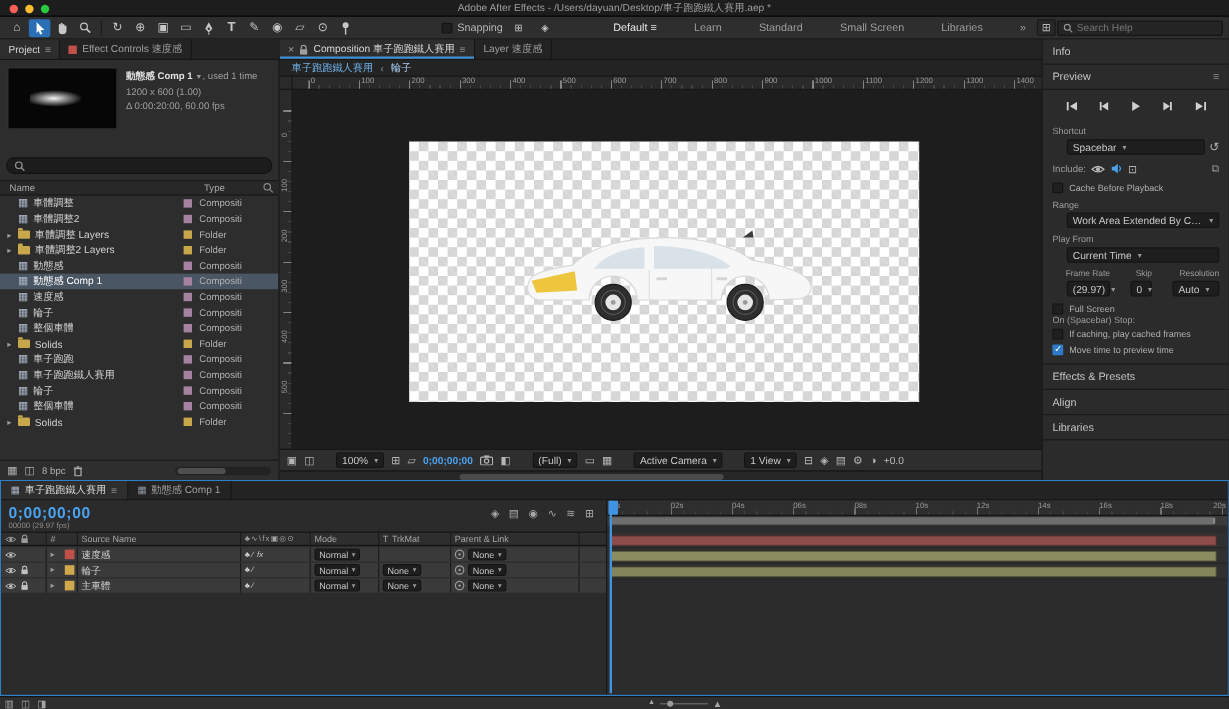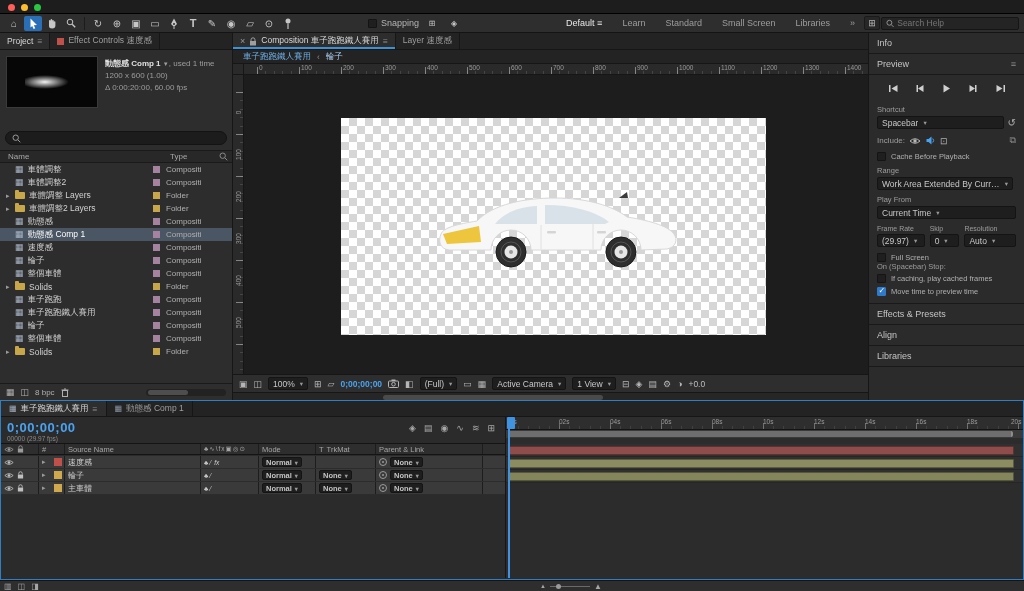--- a/index.html
+++ b/index.html
@@ -12,21 +12,21 @@
   .traffic { position:absolute; left:8px; top:3.5px; display:flex; gap:6px; }
   .dot { width:7px; height:7px; border-radius:50%; }
   .dot.r{background:#ff5f57}.dot.y{background:#febc2e}.dot.g{background:#28c840}
 
   
   #toolbar { position:absolute; top:14px; left:0; right:0; height:19px; background:#2e2e2e; border-bottom:1px solid #141414; display:flex; align-items:center; padding:0 5px; gap:1px; }
   .tool { width:18px; height:15px; display:flex; align-items:center; justify-content:center; color:#c6c6c6; font-size:10px; border-radius:2px; flex:none; }
   .tool.active { background:#2a6fb5; color:#fff; }
   .tsep { width:1px; height:13px; background:#1c1c1c; margin:0 3px; flex:none; }
   .snapgrp { display:flex; align-items:center; gap:4px; margin-left:70px; }
-  .wsgrp { display:flex; align-items:center; gap:20px; margin-left:auto; color:#9d9d9d; }
+  .wsgrp { display:flex; align-items:center; gap:31px; margin-left:auto; color:#9d9d9d; }
   .ws { white-space:nowrap; }
   .ws.active { color:#e8e8e8; }
   .searchbox { width:138px; height:13px; background:#242424; border:1px solid #151515; border-radius:2px; display:flex; align-items:center; padding:0 4px; gap:3px; margin-left:0; }
   .searchbox input { background:transparent; border:none; outline:none; color:#bdbdbd; font-size:8.5px; width:100%; font-family:inherit; }
   .boxicon { width:16px; height:14px; border:1px solid #1a1a1a; background:#272727; display:flex; align-items:center; justify-content:center; color:#b5b5b5; font-size:9px; border-radius:2px; margin-left:8px; }
 
   
   #main { position:absolute; top:33px; left:0; width:1024px; height:367px; display:flex; }
 
   
@@ -85,61 +85,61 @@
   .rcorner { position:absolute; top:31px; left:0; width:11px; height:11px; background:#2a2a2a; border-right:1px solid #161616; border-bottom:1px solid #161616; }
   .viewport { position:absolute; top:42px; left:11px; right:0; bottom:26px; background:#1d1d1d; overflow:hidden; }
   .checker { position:absolute; left:97px; top:43px; width:425px; height:217px;
     background-image:
       linear-gradient(45deg, #d6d6d6 25%, transparent 25%, transparent 75%, #d6d6d6 75%),
       linear-gradient(45deg, #d6d6d6 25%, #ffffff 25%, #ffffff 75%, #d6d6d6 75%);
     background-size:16px 16px; background-position:0 0, 8px 8px; }
   .car { position:absolute; left:92px; top:66px; }
   .ctoolbar { position:absolute; left:0; right:0; bottom:8px; height:18px; background:#2e2e2e; border-top:1px solid #161616; display:flex; align-items:center; gap:6px; padding:0 6px; color:#bdbdbd; font-size:8.5px; white-space:nowrap; overflow:hidden; }
   .cicon { color:#b5b5b5; font-size:9px; flex:none; }
-  .dd { background:#1e1e1e; border:1px solid #141414; border-radius:2px; height:13px; display:inline-flex; align-items:center; padding:0 4px; color:#c8c8c8; font-size:8.5px; white-space:nowrap; }
+  .dd { background:#1e1e1e; border:1px solid #141414; border-radius:2px; height:13px; display:inline-flex; align-items:center; padding:0 4px; color:#c8c8c8; font-size:8.5px; white-space:nowrap;margin-left:12px; }
   .dd::after { content:"▾"; margin-left:5px; font-size:6.5px; color:#999; }
   .timeblue { color:#4aa3f0; font-weight:bold; }
   .cscroll { position:absolute; left:0; right:0; bottom:0; height:8px; background:#262626; border-top:1px solid #161616; }
   .cscroll::after { content:""; position:absolute; left:150px; top:1.5px; width:220px; height:5px; background:#4a4a4a; border-radius:3px; }
 
   
   #rightbar { width:155px; height:100%; background:#2b2b2b; position:relative; }
   .sechead { height:21px; display:flex; align-items:center; padding:0 8px; border-bottom:1px solid #191919; color:#c4c4c4; font-size:9px; background:#2b2b2b; }
   .sechead .menu { margin-left:auto; color:#8f8f8f; }
   .pvbody { height:229px; border-bottom:1px solid #191919; padding:5px 8px; font-size:8px; color:#9d9d9d; overflow:hidden; }
   .transport { display:flex; justify-content:space-between; padding:2px 6px 6px; }
   .tbtn { width:20px; height:12px; display:flex; align-items:center; justify-content:center; }
   .lab { margin:5px 0 2px; font-size:7.5px; }
   .row { display:flex; align-items:center; gap:4px; }
   .ddw { flex:1; min-width:0; }
   .ddw .txt { overflow:hidden; text-overflow:ellipsis; white-space:nowrap; }
   .cb { width:9px; height:9px; border:1px solid #141414; background:#1f1f1f; border-radius:1px; display:inline-block; flex:none; position:relative; }
   .cb.on { background:#2f7ac9; border-color:#2f7ac9; }
   .cb.on::after { content:"✓"; position:absolute; top:-2.5px; left:0.5px; font-size:8px; color:#fff; }
   .cbrow { display:flex; align-items:center; gap:5px; margin-top:6px; font-size:7.5px; color:#b0b0b0; }
-  .tripcol { display:flex; gap:5px; margin-top:6px; }
+  .tripcol { display:flex; gap:5px; margin-top:6px;text-align:right; }
   .tripcol .col { display:flex; flex-direction:column; gap:2px; }
 
   
   #timeline { position:absolute; top:400px; left:0; width:1024px; height:180px; background:#2b2b2b; border:1px solid #2f7fc4; }
   .tltabs { height:16px; display:flex; background:#232323; border-bottom:1px solid #161616; }
   .tltab { display:flex; align-items:center; gap:4px; padding:0 8px; color:#9f9f9f; font-size:8.5px; border-right:1px solid #161616; }
   .tltab.active { background:#2e2e2e; color:#d8d8d8; }
   .tlbody { position:relative; height:161px; }
   .tlleft { position:absolute; left:0; top:0; bottom:0; width:505px; background:#2b2b2b; border-right:1px solid #161616; }
   .tltime { position:absolute; top:3px; left:6px; }
   .tltime .big { font-size:13px; font-weight:bold; color:#4aa3f0; letter-spacing:0.5px; }
   .tltime .small { font-size:6.5px; color:#8a8a8a; }
   .tlviewicons { position:absolute; top:6px; right:10px; display:flex; gap:8px; color:#a8a8a8; font-size:9px; }
   .tlcols { position:absolute; top:26px; left:0; right:0; height:12px; background:#2e2e2e; border-top:1px solid #141414; border-bottom:1px solid #141414; display:flex; font-size:7.5px; color:#a5a5a5; }
   .tseg { display:flex; align-items:center; padding:0 3px; border-right:1px solid #1d1d1d; height:100%; gap:3px; overflow:hidden; }
   .w-av{width:38px;} .w-num{width:26px;} .w-name{width:136px;} .w-sw{width:58px;} .w-mode{width:57px;} .w-tm{width:60px;} .w-par{width:107px;}
   .tlrow { position:absolute; left:0; right:0; height:13px; background:#3a3a3a; border-bottom:1px solid #2c2c2c; display:flex; font-size:8px; color:#d0d0d0; }
   .lchip { width:8px; height:8px; flex:none; }
-  .ldd { background:#1e1e1e; border:1px solid #141414; border-radius:2px; height:10px; display:inline-flex; align-items:center; padding:0 3px; color:#c4c4c4; font-size:7.5px; white-space:nowrap;font-weight:bold; }
+  .ldd { background:#1e1e1e; border:1px solid #141414; border-radius:2px; height:10px; display:inline-flex; align-items:center; padding:0 3px; color:#c4c4c4; font-size:7.5px; white-space:nowrap; }
   .ldd::after { content:"▾"; margin-left:3px; font-size:6px; color:#999; }
   .pick { width:8px; height:8px; border:1px solid #9a9a9a; border-radius:50%; position:relative; flex:none; }
   .pick::after { content:""; position:absolute; left:2px; top:2px; width:2px; height:2px; background:#9a9a9a; border-radius:50%; }
   .tlright { position:absolute; left:505px; right:0; top:0; bottom:0; background:#2c2c2c; overflow:hidden; }
   .tlruler { position:absolute; top:0; left:0; right:0; height:13px; background:#2e2e2e; border-bottom:1px solid #141414;
     background-image:
       repeating-linear-gradient(90deg, rgba(150,150,150,.6) 0 1px, transparent 1px 51px),
       repeating-linear-gradient(90deg, rgba(120,120,120,.25) 0 1px, transparent 1px 10.2px);
     background-size:100% 6px,100% 3px; background-position:2px bottom,2px bottom; background-repeat:no-repeat; }
   .tlruler span { position:absolute; top:1px; font-size:6.5px; color:#9a9a9a; }
@@ -163,20 +163,21 @@
 <body>
 
 <div id="app">
 
   <div id="titlebar">
     <div class="traffic">
       <span class="dot r"></span>
       <span class="dot y"></span>
       <span class="dot g"></span>
     </div>
+    <span>Adobe After Effects - /Users/dayuan/Desktop/車子跑跑鐵人賽用.aep *</span>
   </div>
 
   <div id="toolbar">
     <span class="tool">⌂</span>
     <span class="tool active">
       <svg width="9" height="11" viewBox="0 0 9 11">
           <path d="M1.5 0.5 L8 7 L4.8 7.2 L6.3 10.2 L4.6 11 L3.2 7.9 L1.5 9.5 Z" fill="#fff"></path>
         </svg>
     </span>
     <span class="tool">

